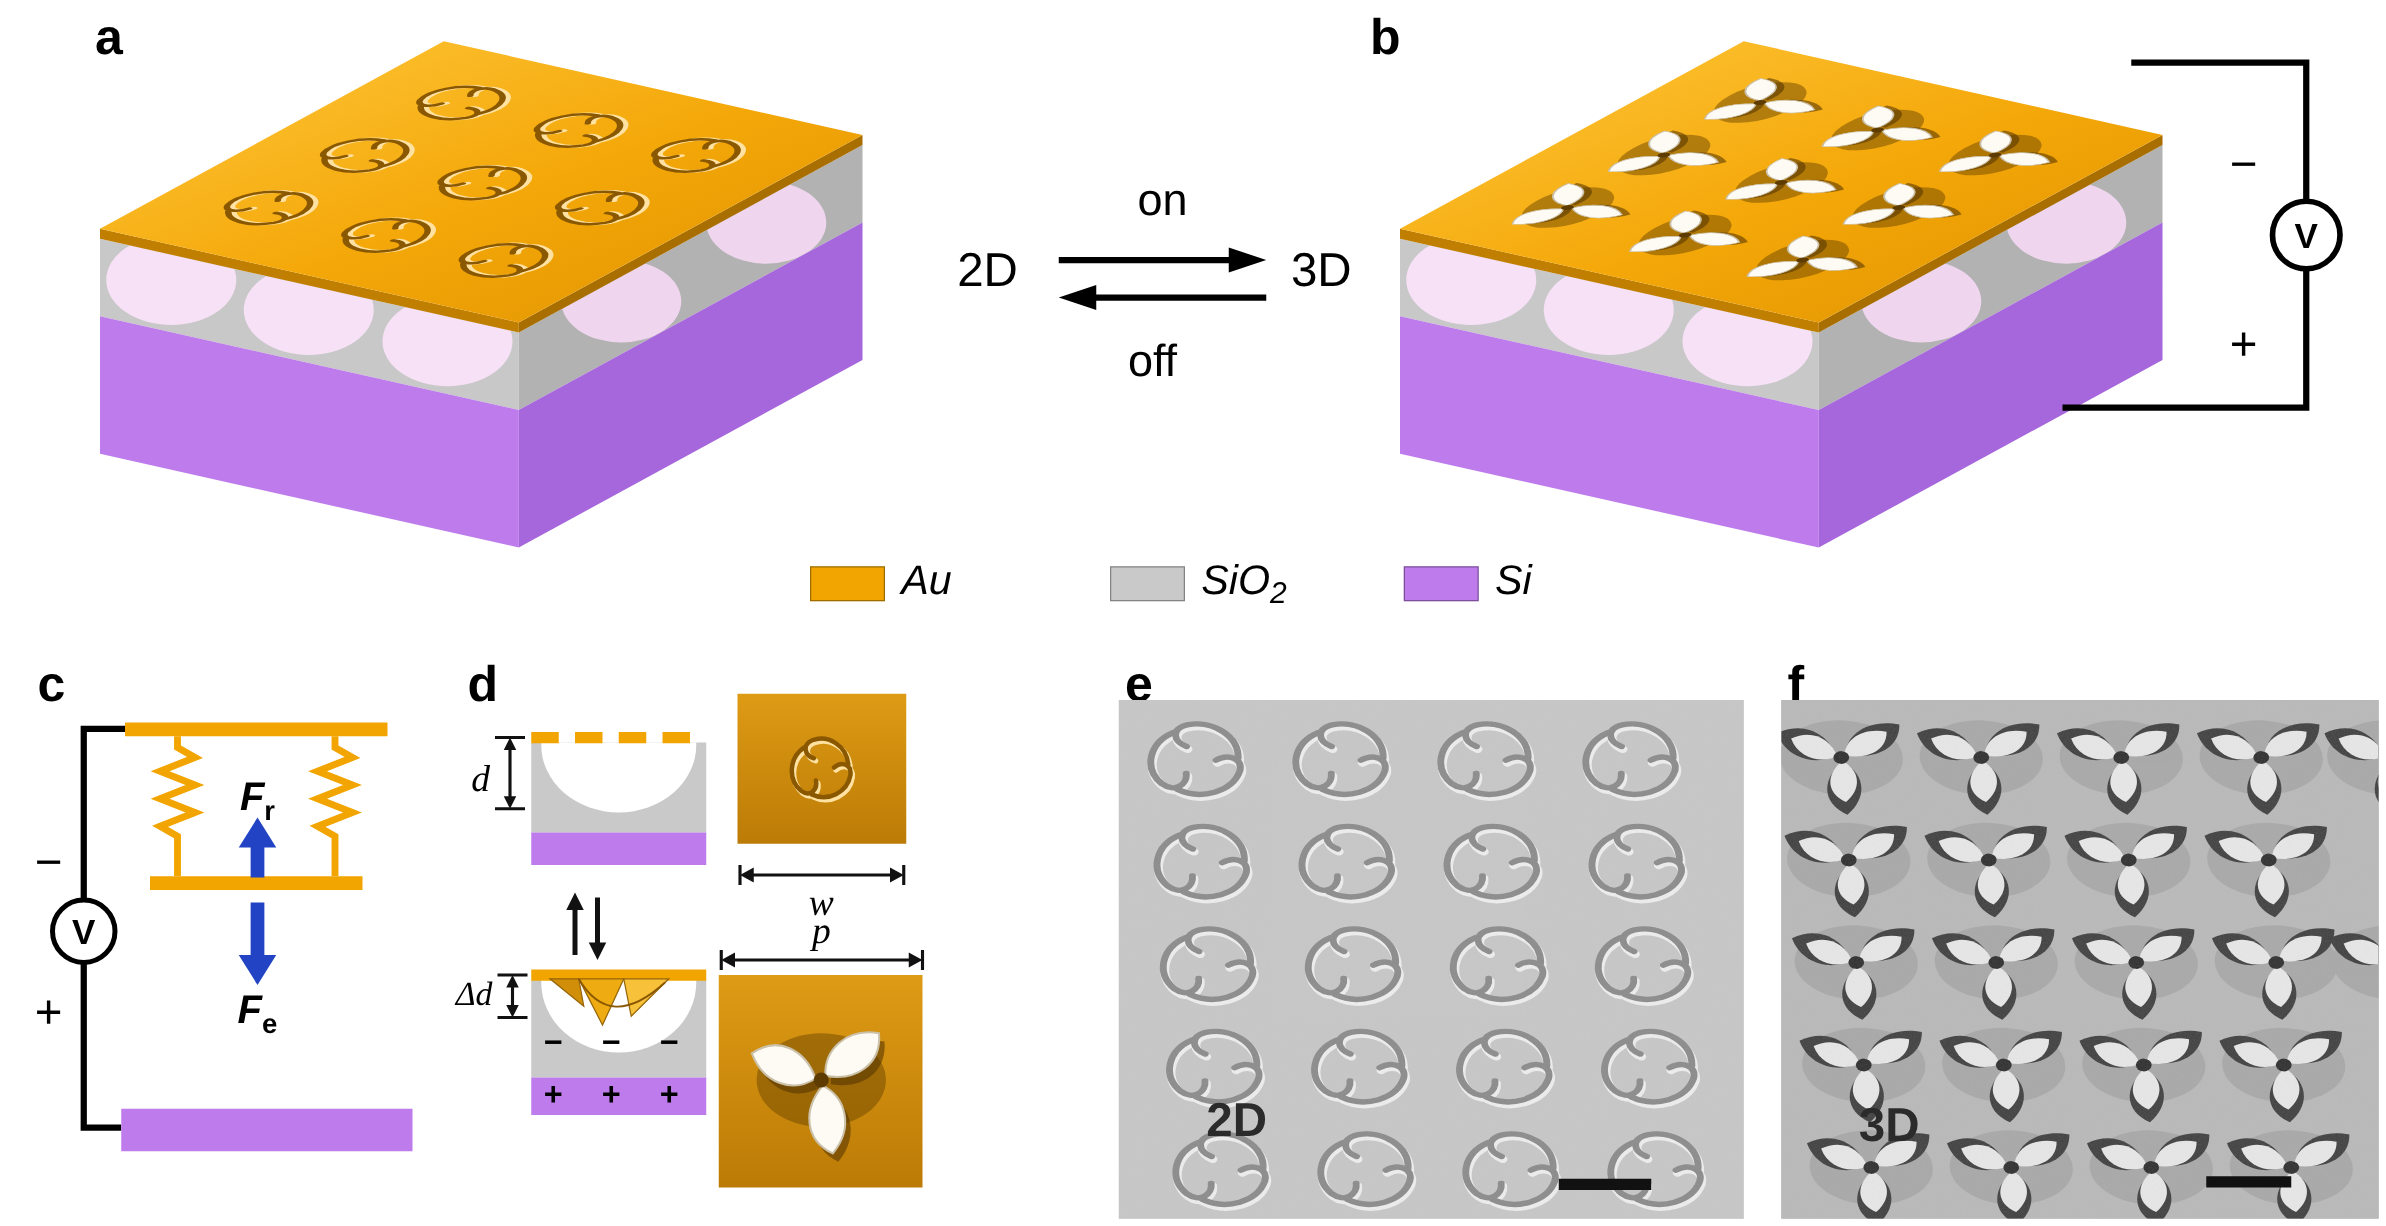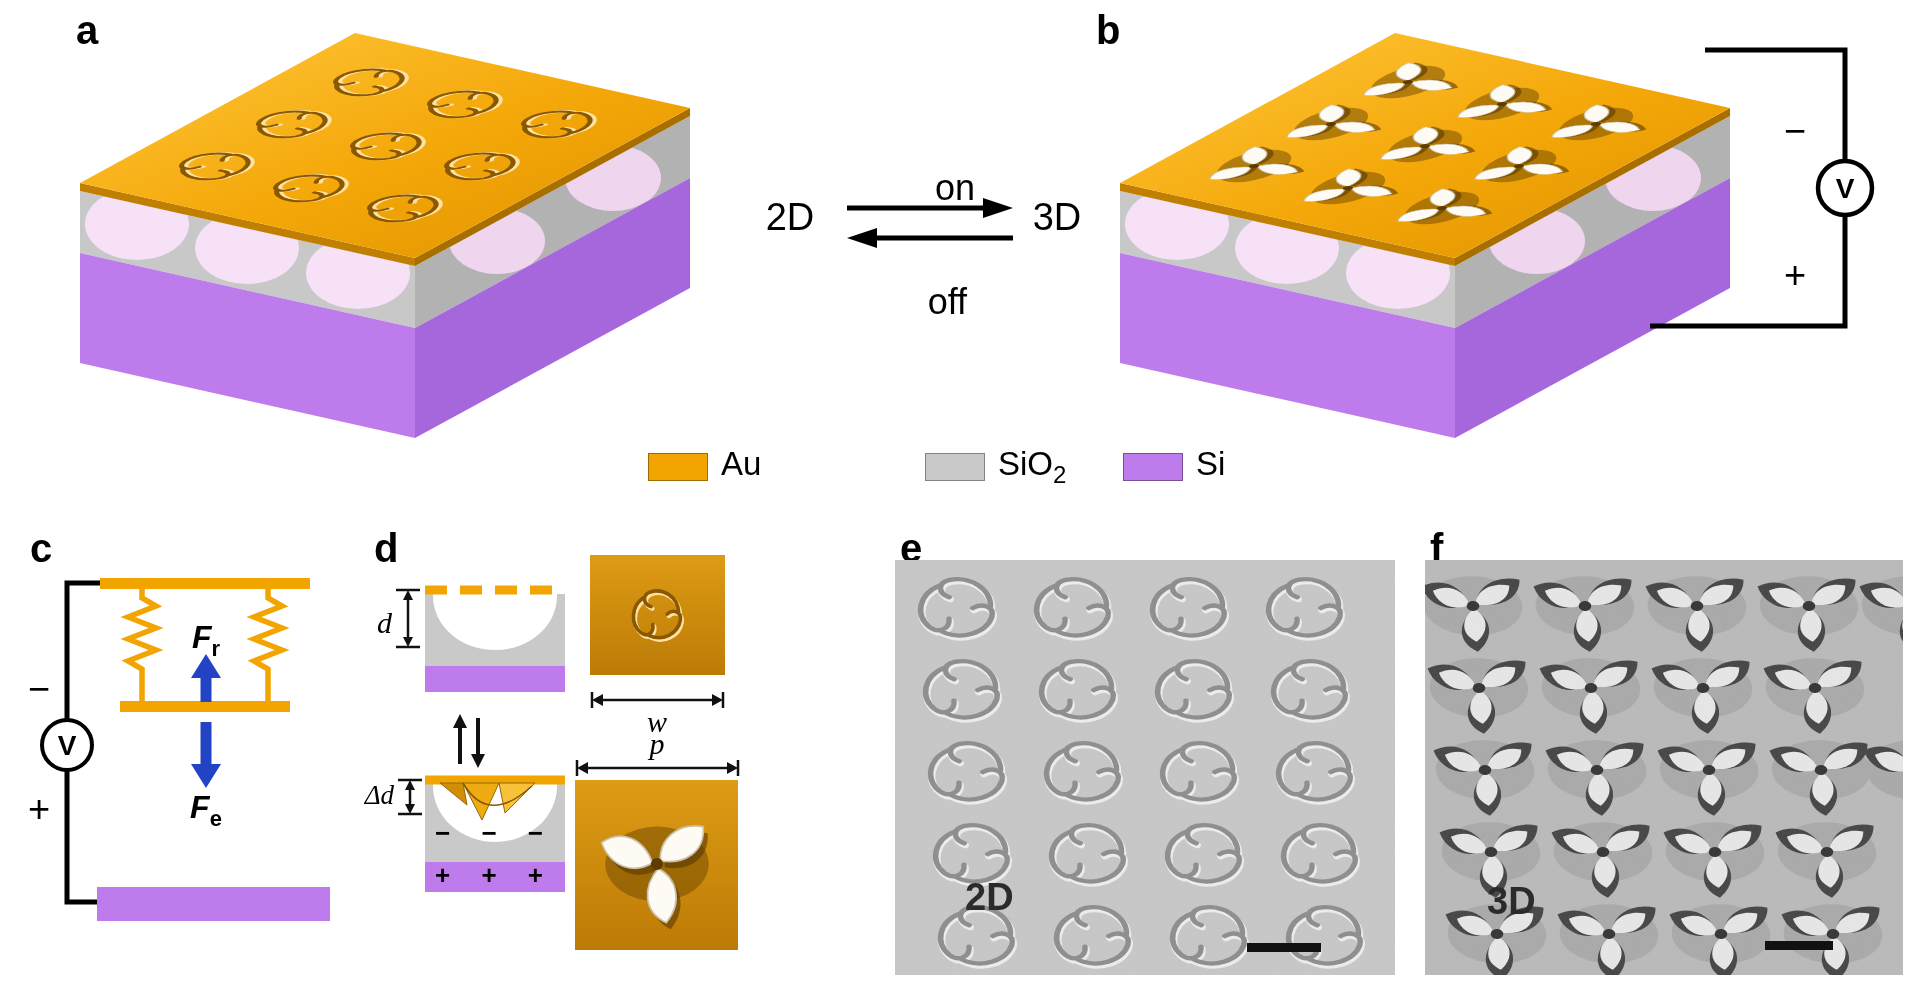--- a/index.html
+++ b/index.html
@@ -1,27 +1,27 @@
 <!DOCTYPE html>
 <html><head>
 <meta charset="utf-8">
 <style>
   html,body{margin:0;padding:0;background:#fff;}
   #fig{position:relative;width:1909px;height:981px;background:#fff;overflow:hidden;
        font-family:"Liberation Sans",sans-serif;color:#000;}
   svg.layer{position:absolute;overflow:visible;display:block;}
   .plabel{position:absolute;font-size:40px;font-weight:700;line-height:1;}
   .bigtext{position:absolute;font-size:38px;line-height:1;text-align:center;width:90px;}
-  .switchtext{position:absolute;font-size:36px;line-height:1;text-align:right;width:90px;margin-top:28px;}
+  .switchtext{position:absolute;font-size:36px;line-height:1;text-align:center;width:90px;}
   .legend-item{position:absolute;display:flex;align-items:center;gap:13px;height:30px;top:452px;}
   .swatch{width:60px;height:28px;border:1px solid rgba(0,0,0,0.35);box-sizing:border-box;}
   .sw-au{background:#F2A500;}
   .sw-sio2{background:#C9C9C9;}
   .sw-si{background:#BE7BEC;}
-  .legend-label{font-size:33px;line-height:1;}
+  .legend-label{font-size:33px;line-height:1;font-style:italic;}
   .legend-label sub{font-size:24px;}
   .sempanel{position:absolute;overflow:hidden;}
   .sem-e{left:895px;top:560px;width:500px;height:415px;background:#C7C7C7;}
   .sem-f{left:1425px;top:560px;width:478px;height:415px;background:#B9B9B9;}
   .semlabel{position:absolute;font-size:38px;font-weight:700;color:#2B2B2B;line-height:1;}
   .scalebar{position:absolute;background:#111;height:9px;}
   text{font-family:"Liberation Sans",sans-serif;}
   .vlabel{font-size:28px;font-weight:600;}
   .sign{font-size:38px;font-weight:500;}
   .force{font-style:italic;font-weight:700;font-size:32px;}
@@ -158,21 +158,21 @@
         </g>
       <g transform="matrix(0.544,-0.297,0.664,0.148,501,116)">
           <use href="#pwGold"></use>
         </g>
     </g>
   </svg>
 
   <span class="bigtext" style="left:745px;top:198px">2D</span>
   <span class="bigtext" style="left:1012px;top:198px">3D</span>
   <span class="switchtext" style="left:885px;top:142px">on</span>
-  <span class="switchtext" style="left:877px;top:256px">off</span>
+  <span class="switchtext" style="left:877px;top:271px">off</span>
   <svg class="layer" style="left:845px;top:194px" width="170" height="60" viewBox="0 0 170 60">
     <g stroke="#000" stroke-width="5" fill="#000">
       <line x1="2" y1="14" x2="140" y2="14"></line>
       <polygon points="168,14 138,4 138,24" stroke="none"></polygon>
       <line x1="30" y1="44" x2="168" y2="44"></line>
       <polygon points="2,44 32,34 32,54" stroke="none"></polygon>
     </g>
   </svg>
 
   <span class="plabel" style="left:1096px;top:10px">b</span>
@@ -240,21 +240,21 @@
     <circle cx="215" cy="162" r="27" fill="#fff" stroke="#000" stroke-width="4.5"></circle>
     <text x="215" y="172" text-anchor="middle" class="vlabel">V</text>
     <text x="165" y="118" text-anchor="middle" class="sign">−</text>
     <text x="165" y="262" text-anchor="middle" class="sign">+</text>
   </svg>
 
   <div class="legend-item" style="left:648px">
     <div class="swatch sw-au"></div>
     <span class="legend-label"><span>Au</span><sub></sub></span>
   </div>
-  <div class="legend-item" style="left:925px">
+  <div class="legend-item" style="left:888px">
     <div class="swatch sw-sio2"></div>
     <span class="legend-label"><span>SiO</span><sub>2</sub></span>
   </div>
   <div class="legend-item" style="left:1123px">
     <div class="swatch sw-si"></div>
     <span class="legend-label"><span>Si</span><sub></sub></span>
   </div>
 
   <span class="plabel" style="left:30px;top:528px">c</span>
 

